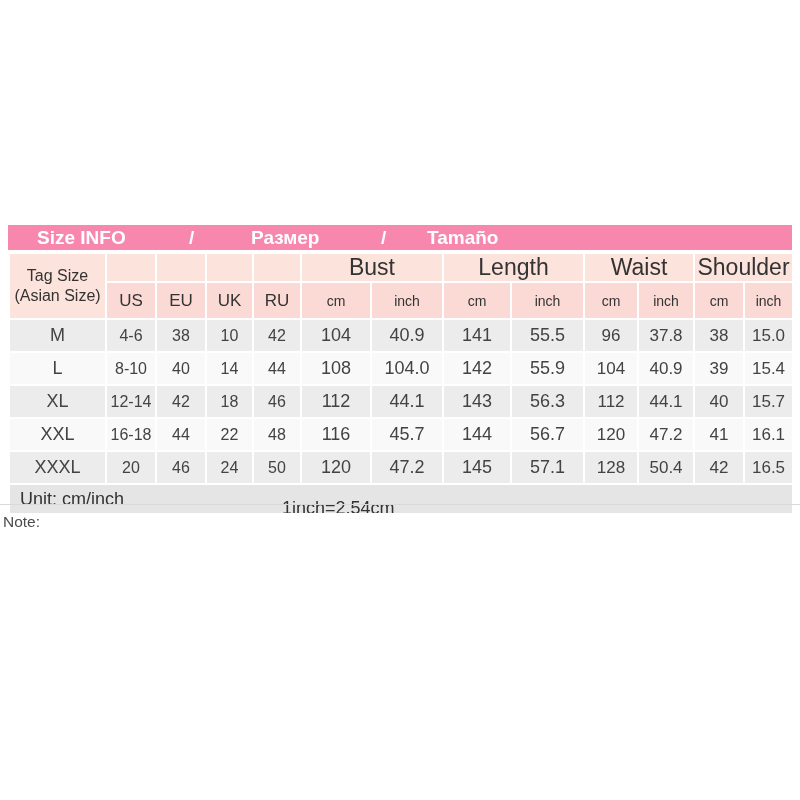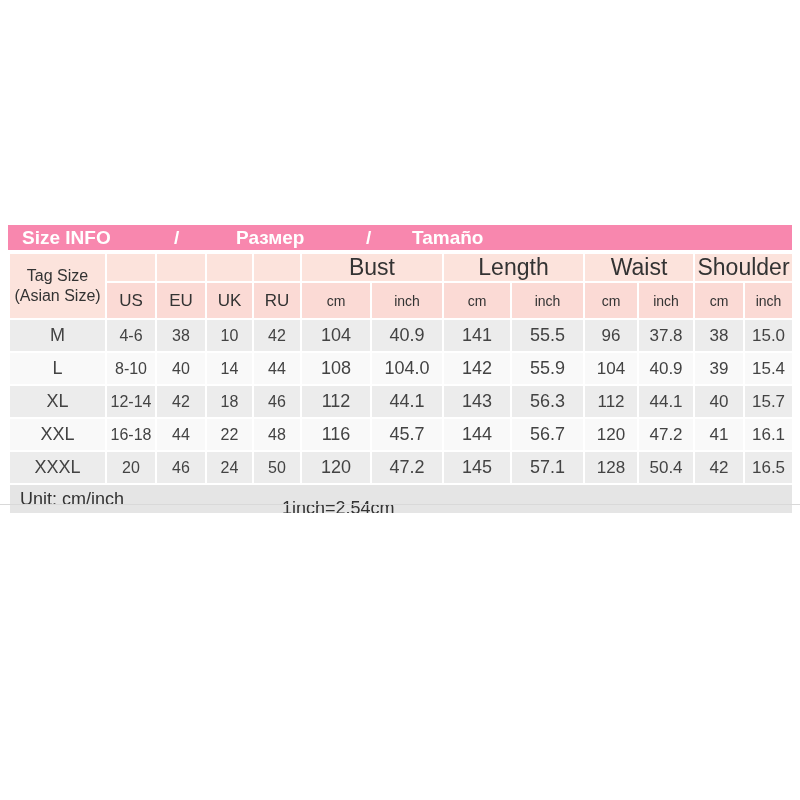--- a/index.html
+++ b/index.html
@@ -4,21 +4,21 @@
 <style>
   * { margin: 0; padding: 0; box-sizing: border-box; }
   body { width: 800px; height: 800px; background: #fff; font-family: "Liberation Sans", sans-serif; }
   .page { position: relative; width: 800px; height: 800px; background: #ffffff; overflow: hidden; }
 
   .chart-wrap { position: absolute; left: 8px; top: 225px; width: 784px; }
 
   
   .banner { position: relative; height: 25px; margin-bottom: 2px; background: #f887ae; color: #ffffff;
             font-size: 19px; font-weight: bold; }
-  .banner span { position: absolute; top: 0; line-height: 25px; white-space: nowrap; }
+  .banner span { position: absolute; top: 0; line-height: 25px; white-space: nowrap; margin-left: 15px; }
   .b0 { left: 14px; }
   .b1 { left: 166px; }
   .b2 { left: 228px; }
   .b3 { left: 358px; }
   .b4 { left: 404px; }
 
   
   table { border-collapse: collapse; table-layout: fixed; width: 784px; }
   th, td { border: 2px solid #ffffff; text-align: center; padding: 0; overflow: hidden; white-space: nowrap; }
 
@@ -189,14 +189,15 @@
               <span class="unit-label">Unit: cm/inch</span>
               <span class="conv-label">1inch=2.54cm</span>
             </div>
           </td>
         </tr>
       </tfoot>
     </table>
   </div>
 
   <div class="note">
+    <div class="note-label">Note:</div>
   </div>
 </div>
 
 </body></html>

